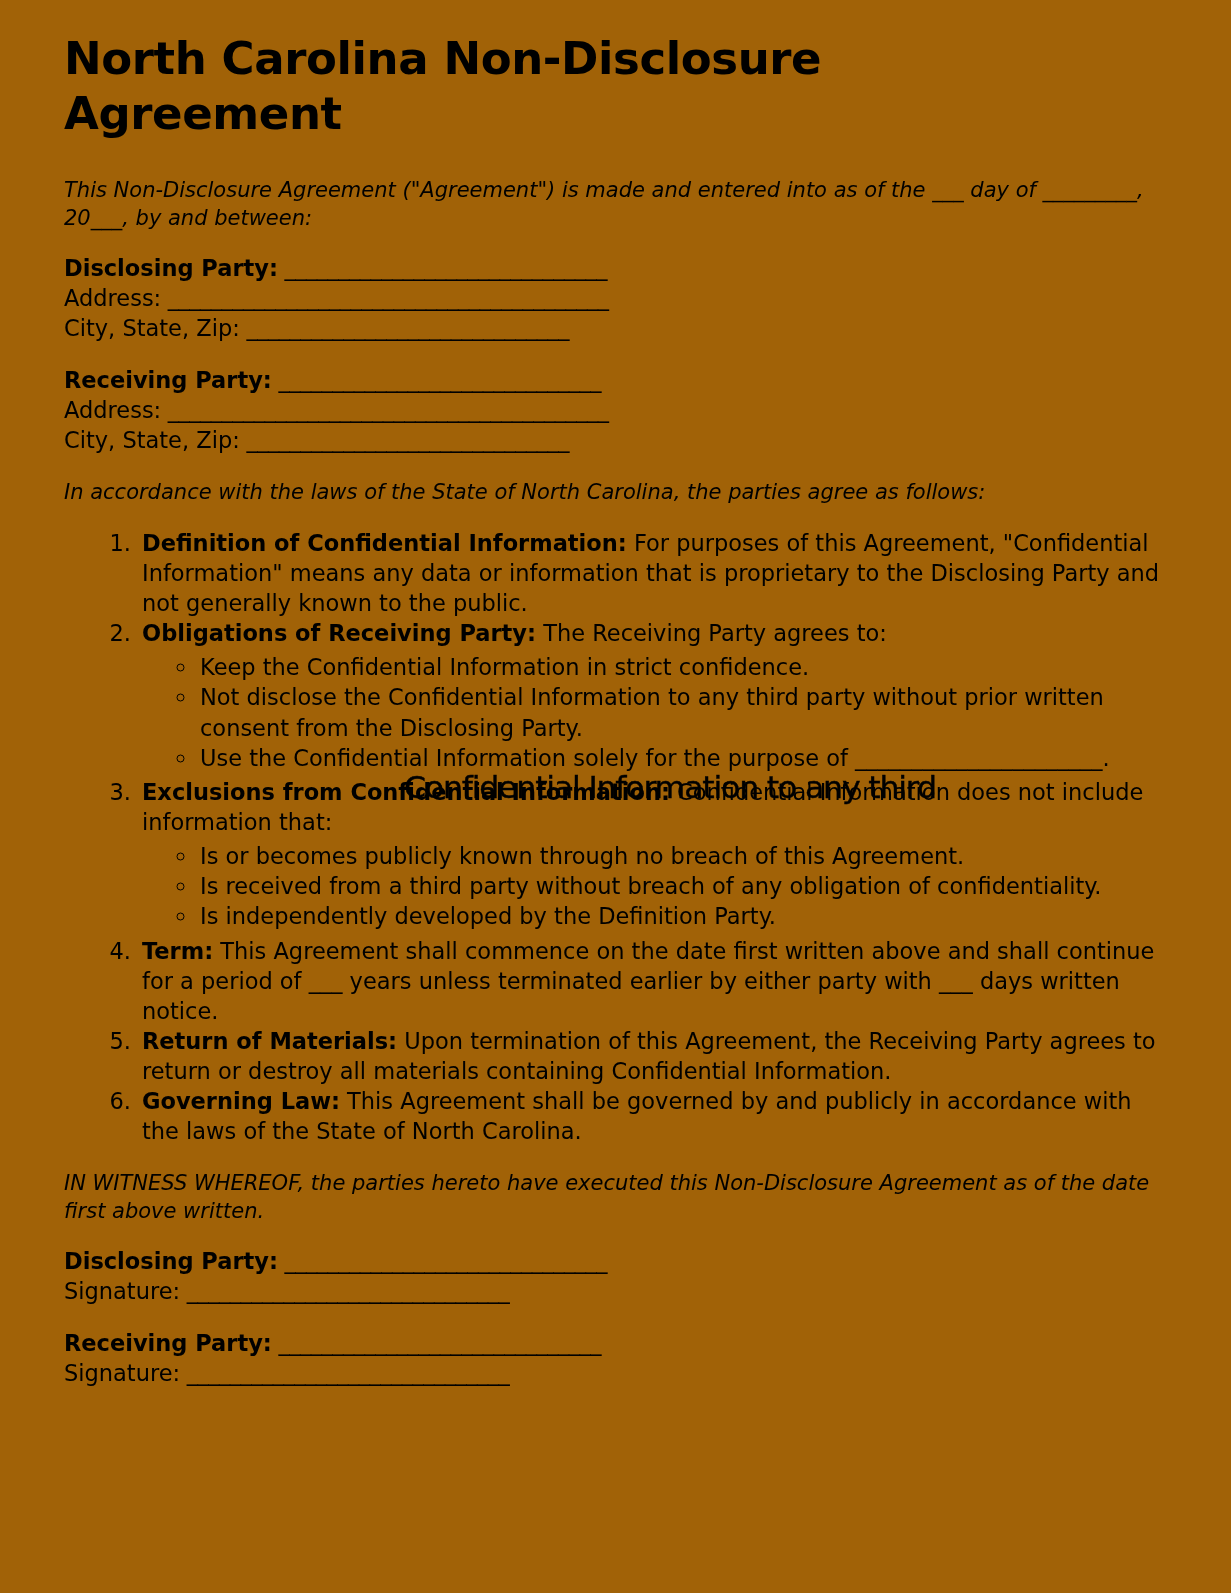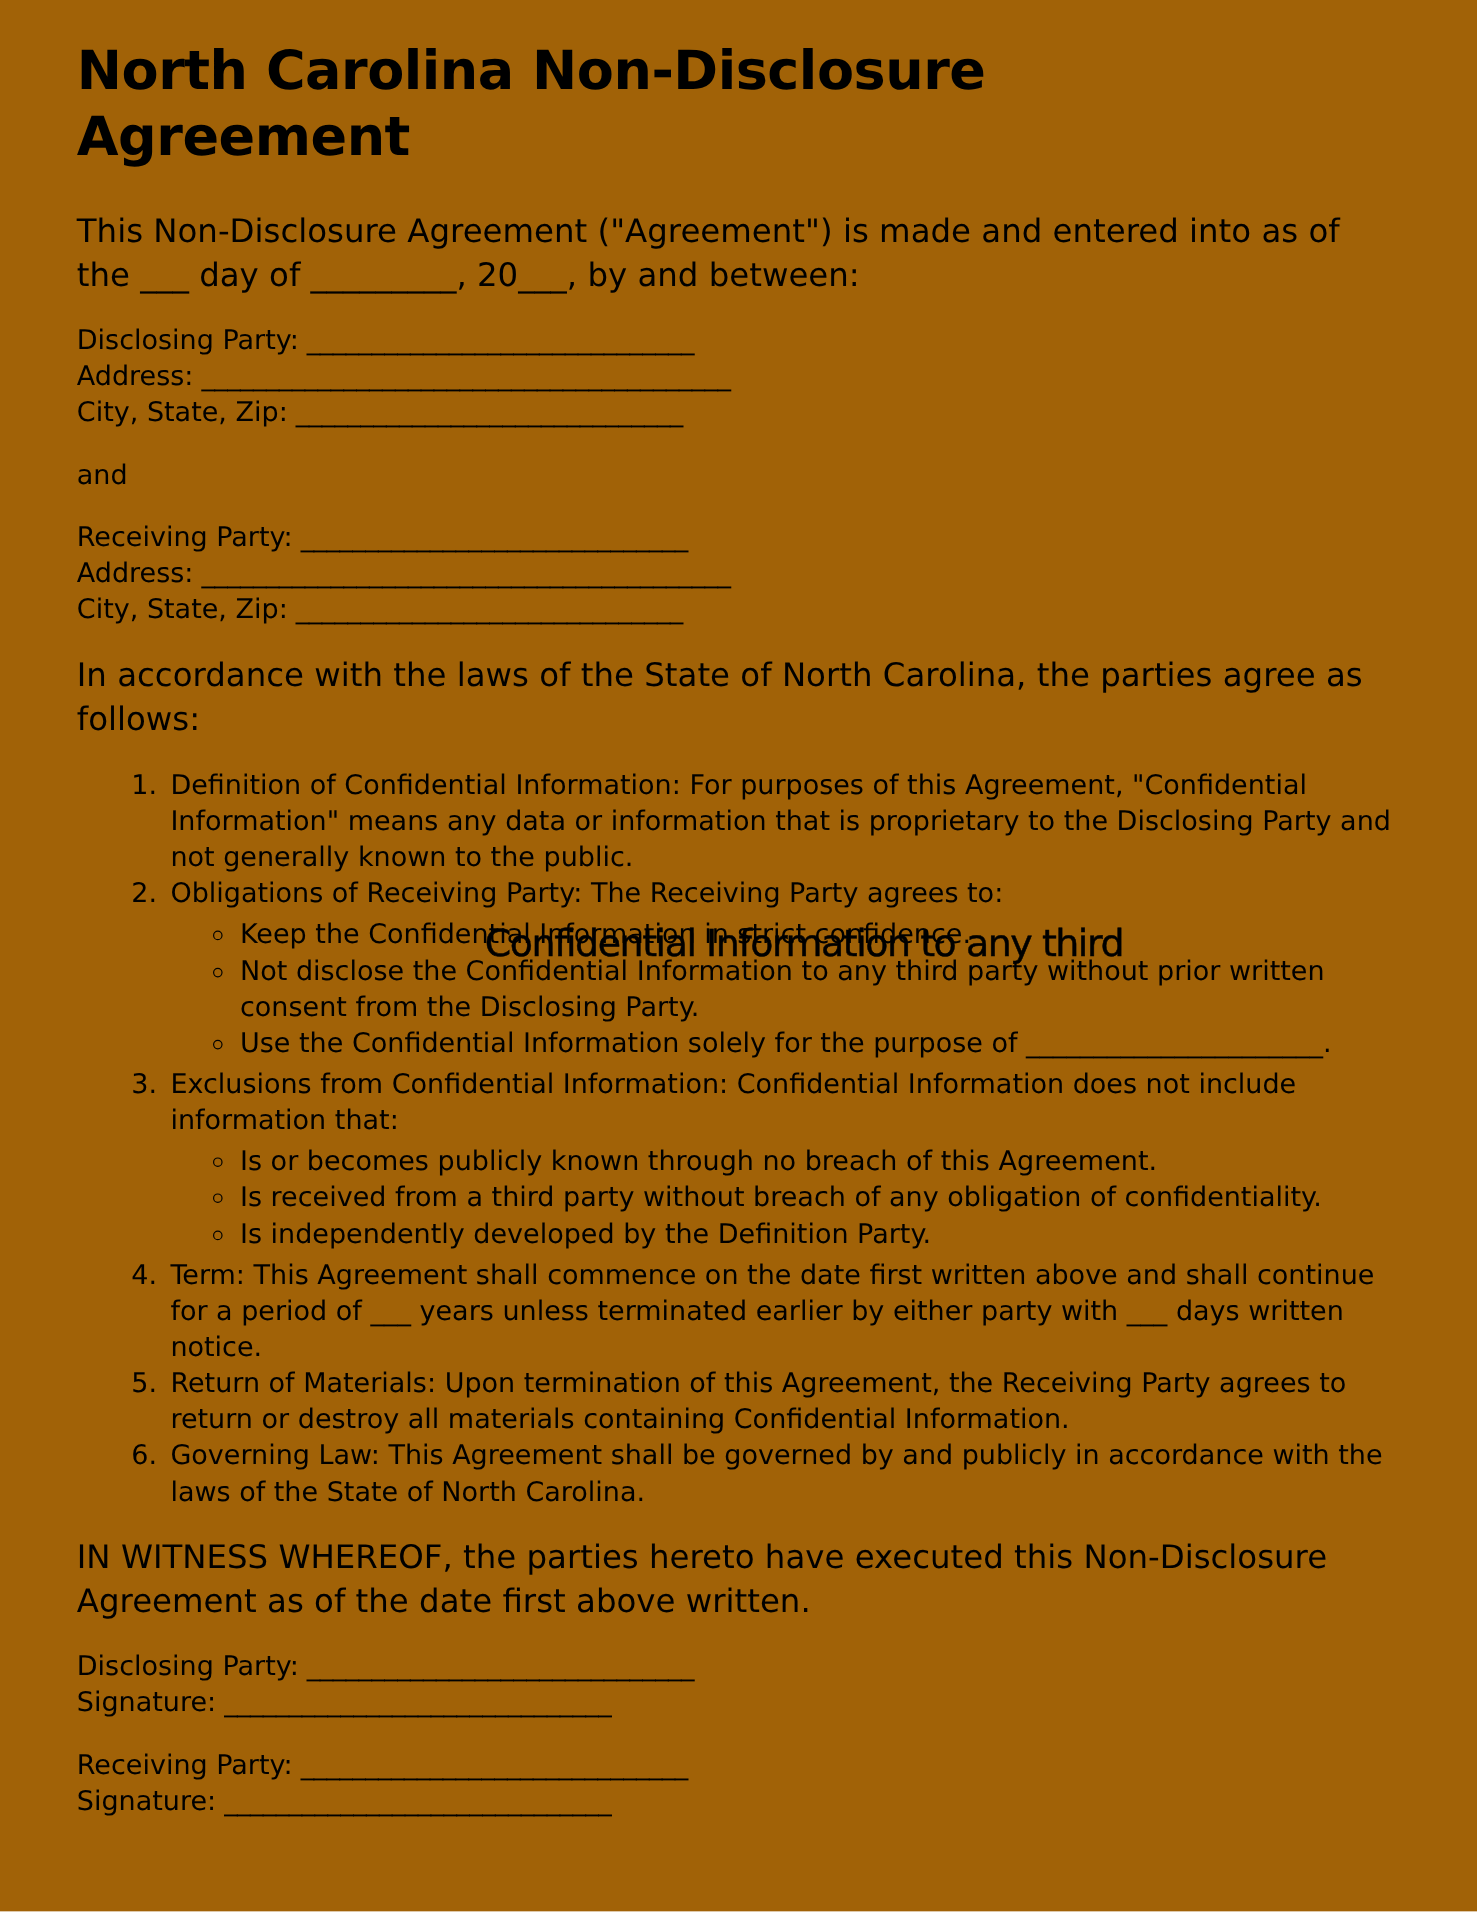--- a/index.html
+++ b/index.html
@@ -22,34 +22,35 @@
   }
   .doc-title {
     font-size: 45px;
     font-weight: bold;
     line-height: 1.22;
     letter-spacing: -0.4px;
     margin: 0 0 34px 0;
     max-width: 880px;
   }
   p.para {
-    font-size: 27px;
+    font-size: 21px;
     line-height: 1.34;
     margin: 0 0 22px 0;
+    font-style: italic;
   }
   .block {
     font-size: 22.5px;
     line-height: 1.33;
     margin: 0 0 22px 0;
   }
   .block .line {
     white-space: nowrap;
   }
   .lbl-bold {
-    font-weight: normal;
+    font-weight: bold;
   }
   .blank {
     letter-spacing: -0.5px;
   }
   .and-line {
     font-size: 22.5px;
     line-height: 1.33;
     margin: 0 0 22px 0;
   }
   ol.terms {
@@ -98,21 +99,20 @@
   <h1 class="doc-title">North Carolina Non-Disclosure Agreement</h1>
 
   <p class="para">This Non-Disclosure Agreement ("Agreement") is made and entered into as of the ___ day of _________, 20___, by and between:</p>
 
   <div class="block">
     <div class="line"><span class="lbl-bold">Disclosing Party:</span><span class="blank"> ______________________________</span></div>
     <div class="line"><span>Address:</span><span class="blank"> _________________________________________</span></div>
     <div class="line"><span>City, State, Zip:</span><span class="blank"> ______________________________</span></div>
   </div>
 
-  <div class="and-line">and</div>
 
   <div class="block">
     <div class="line"><span class="lbl-bold">Receiving Party:</span><span class="blank"> ______________________________</span></div>
     <div class="line"><span>Address:</span><span class="blank"> _________________________________________</span></div>
     <div class="line"><span>City, State, Zip:</span><span class="blank"> ______________________________</span></div>
   </div>
 
   <p class="para">In accordance with the laws of the State of North Carolina, the parties agree as follows:</p>
 
   <ol class="terms" id="terms-list">

